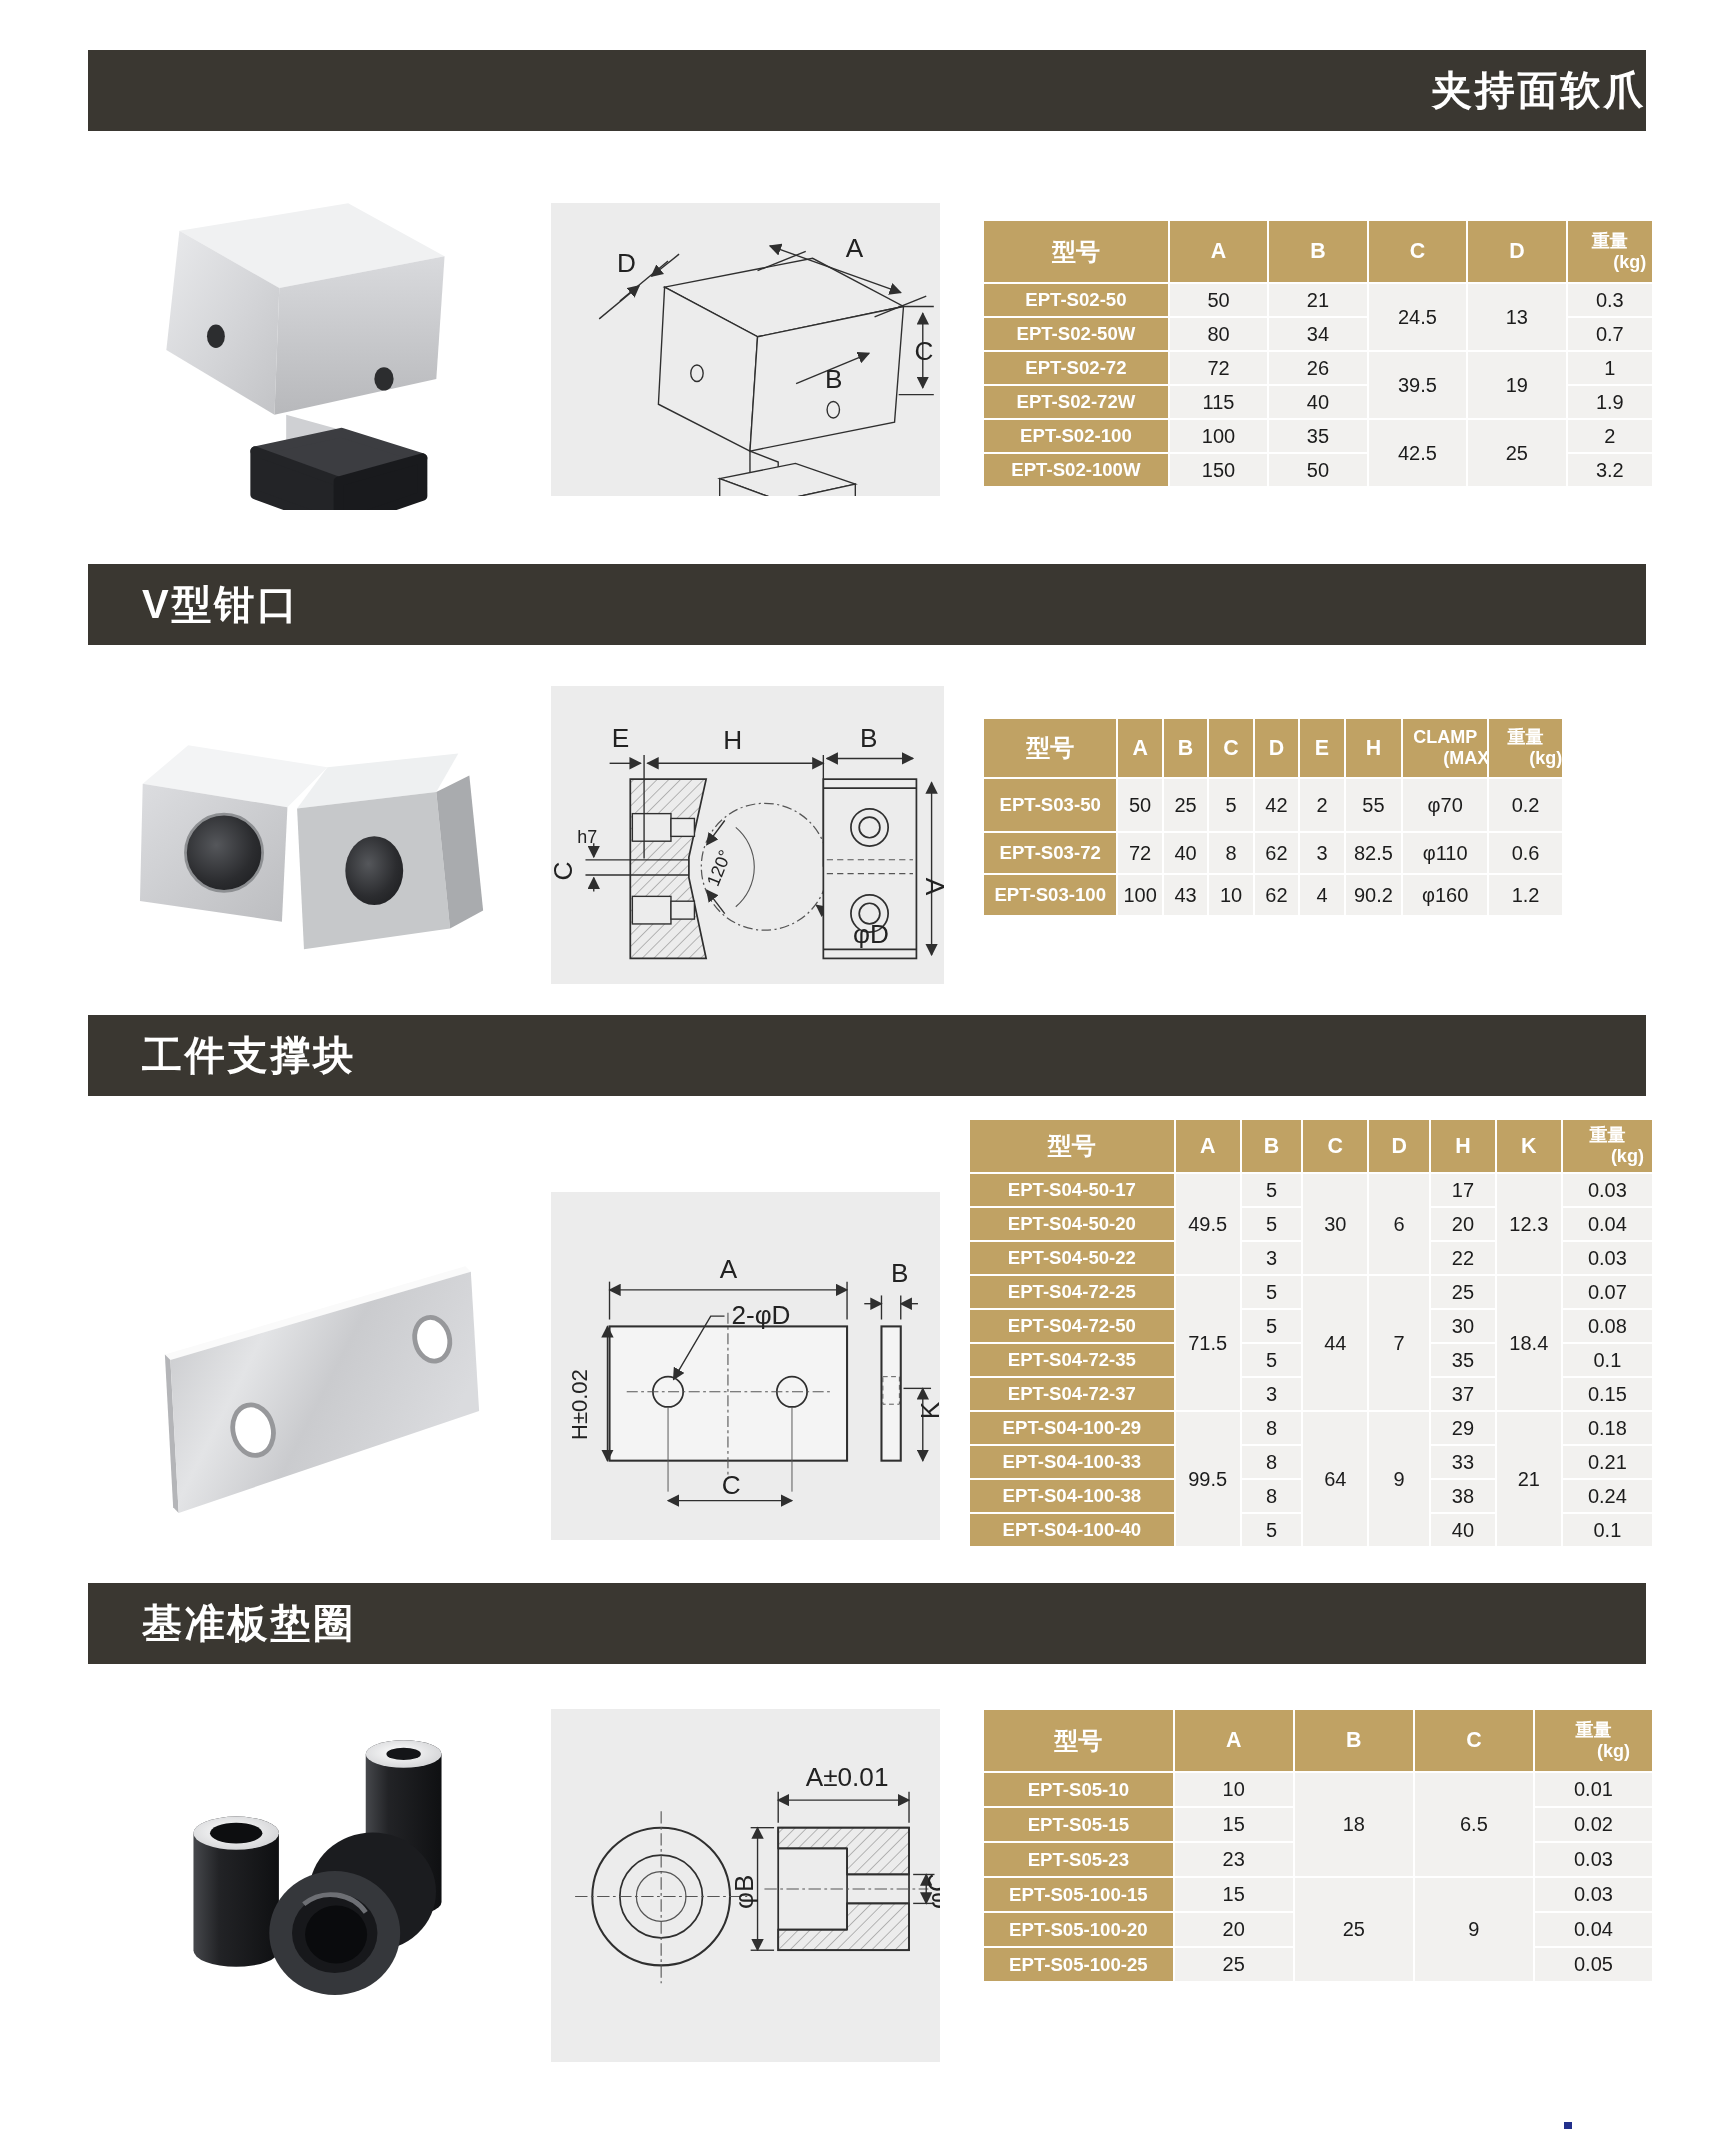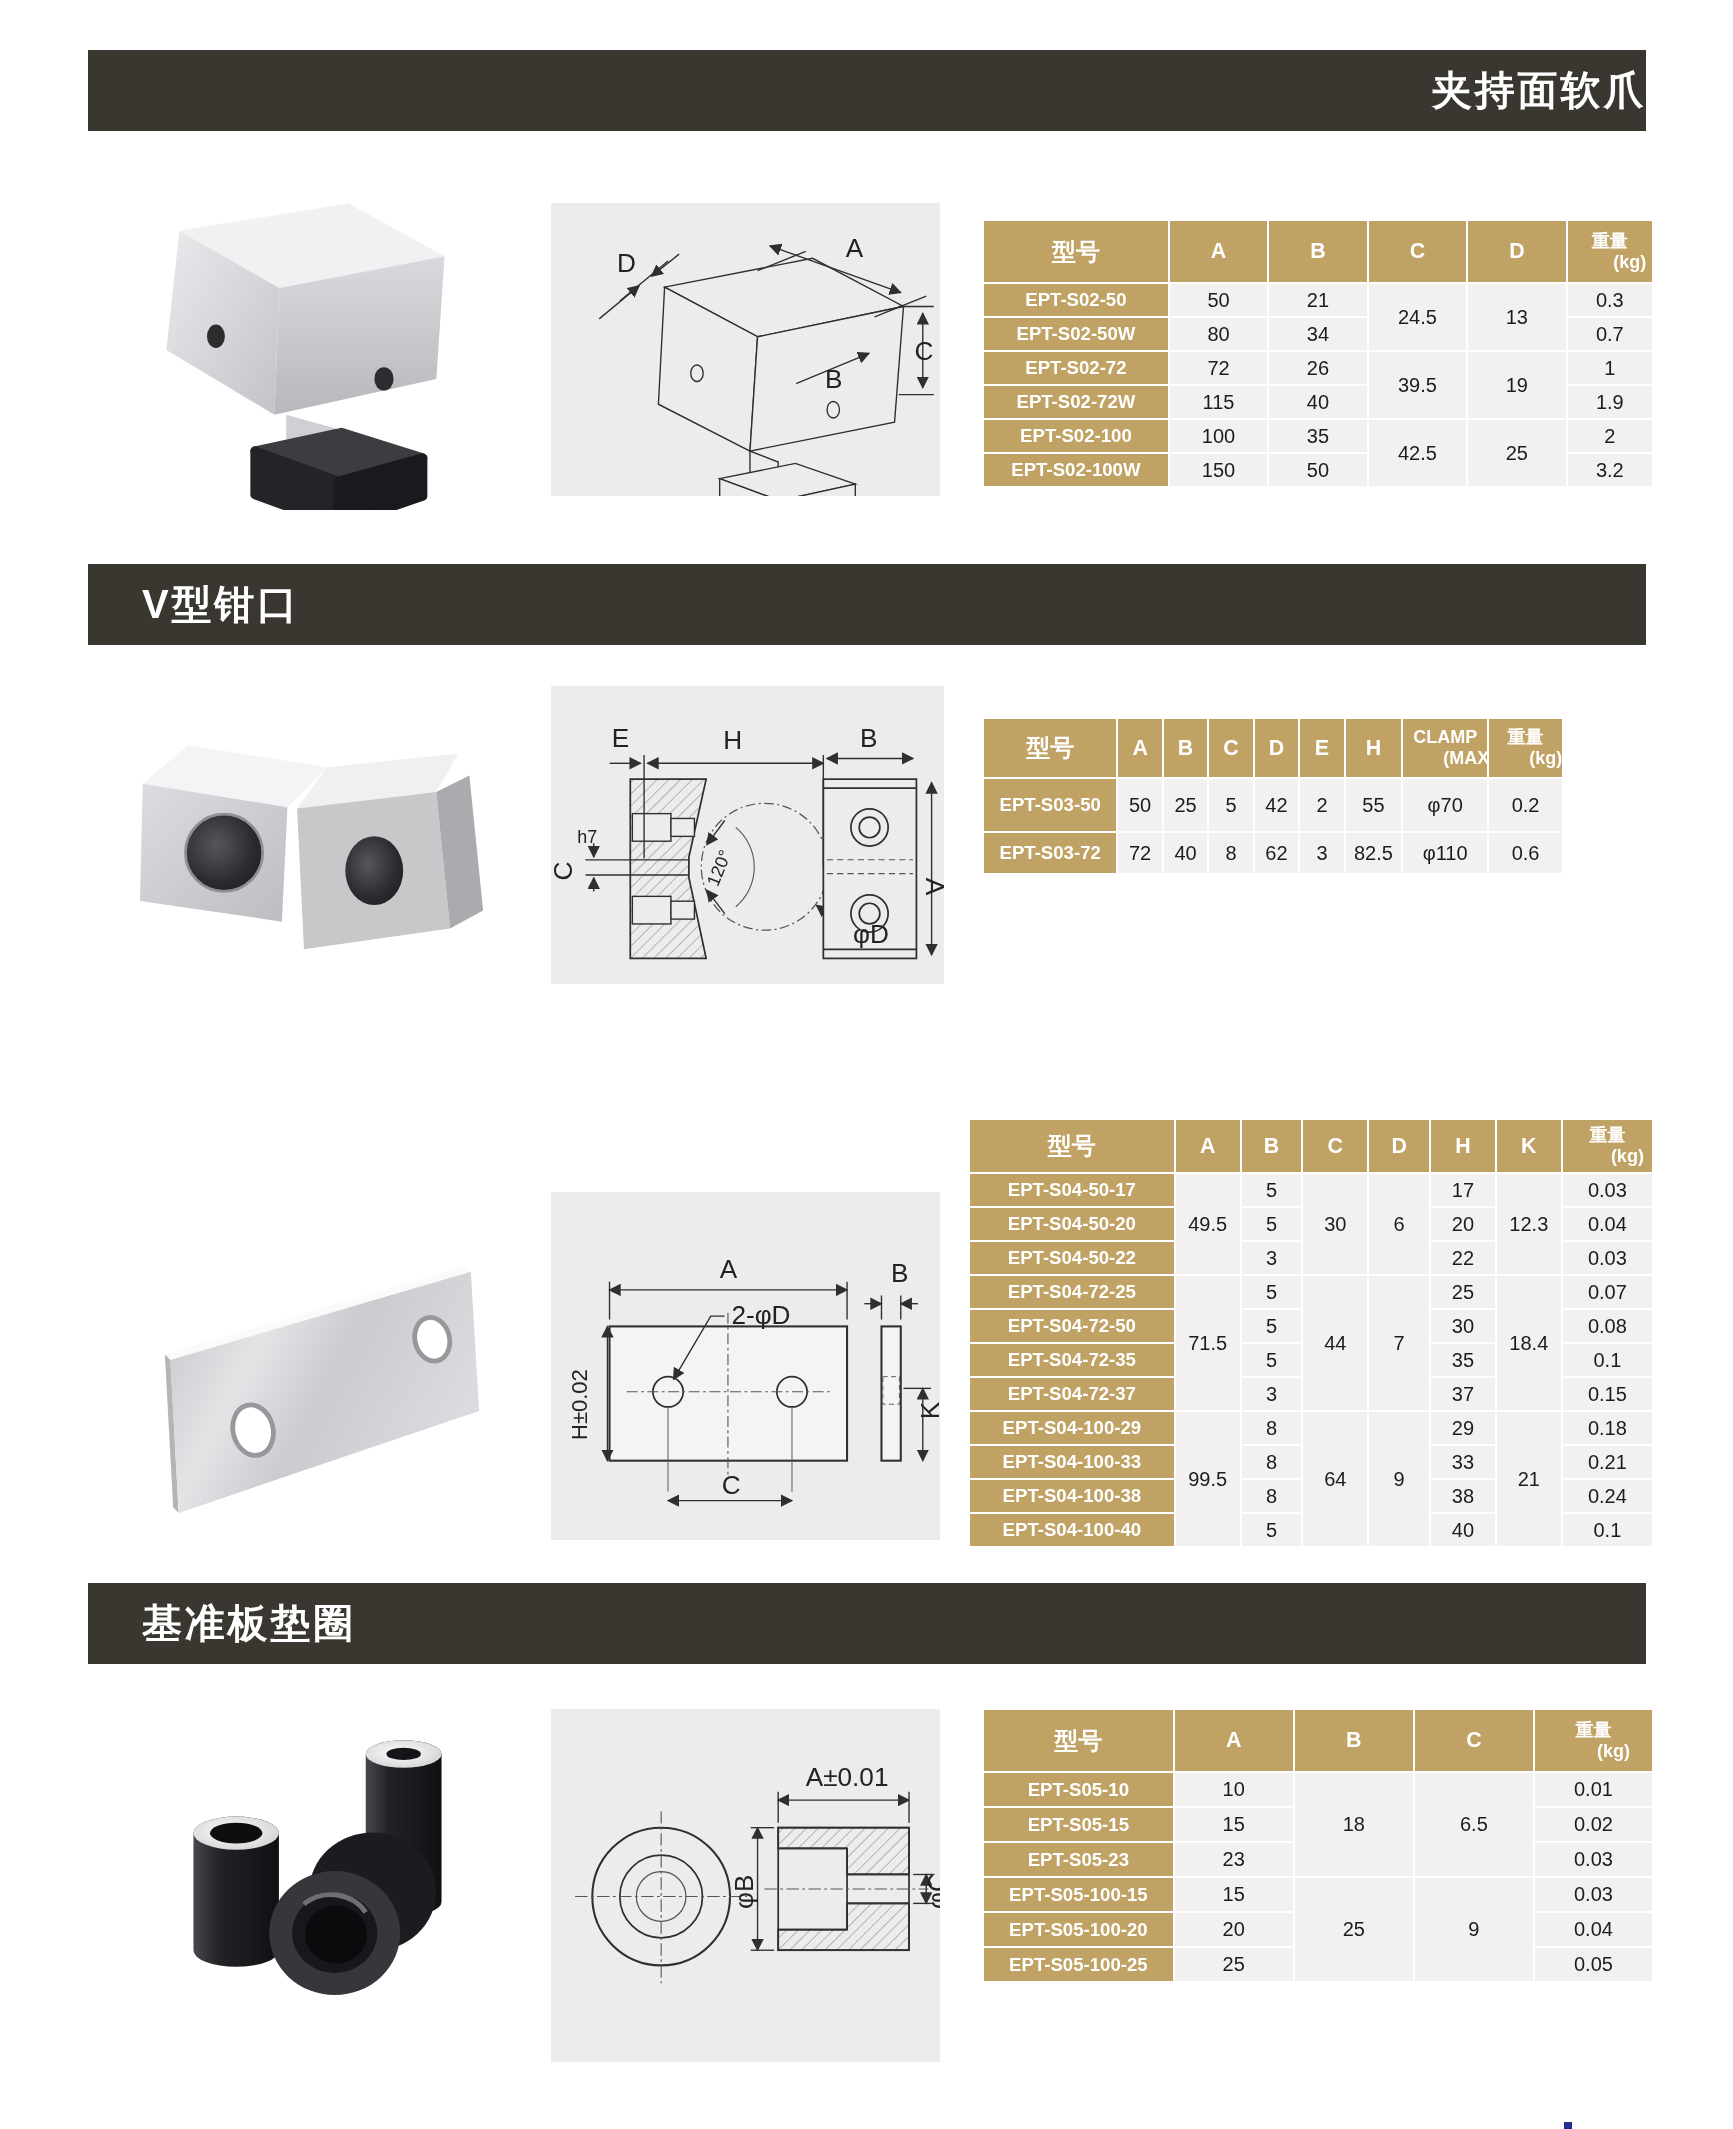--- a/index.html
+++ b/index.html
@@ -293,23 +293,37 @@
       <td class="model">EPT-S03-72</td>
       <td class="val">72</td>
       <td class="val">40</td>
       <td class="val">8</td>
       <td class="val">62</td>
       <td class="val">3</td>
       <td class="val">82.5</td>
       <td class="val">φ110</td>
       <td class="val">0.6</td>
     </tr>
+    <tr style="height:40px">
+      <td class="model">EPT-S03-100</td>
+      <td class="val">100</td>
+      <td class="val">43</td>
+      <td class="val">10</td>
+      <td class="val">62</td>
+      <td class="val">4</td>
+      <td class="val">90.2</td>
+      <td class="val">φ160</td>
+      <td class="val">1.2</td>
+    </tr>
   </tbody>
     </table>
 
+  <div class="secbar" style="top:1015px;">
+    <span class="t">工件支撑块</span>
+  </div>
 
   <svg style="position:absolute;left:93px;top:1189px;" width="438" height="348" viewBox="0 0 635 505">
     <defs>
       <linearGradient id="p3f" x1="0" y1="0" x2="1" y2="0.4">
         <stop offset="0" stop-color="#c3c4c7"></stop>
           <stop offset="0.35" stop-color="#e3e4e6"></stop>
         <stop offset="0.6" stop-color="#cacbce"></stop>
           <stop offset="1" stop-color="#dadbde"></stop>
       </linearGradient>
     </defs>

